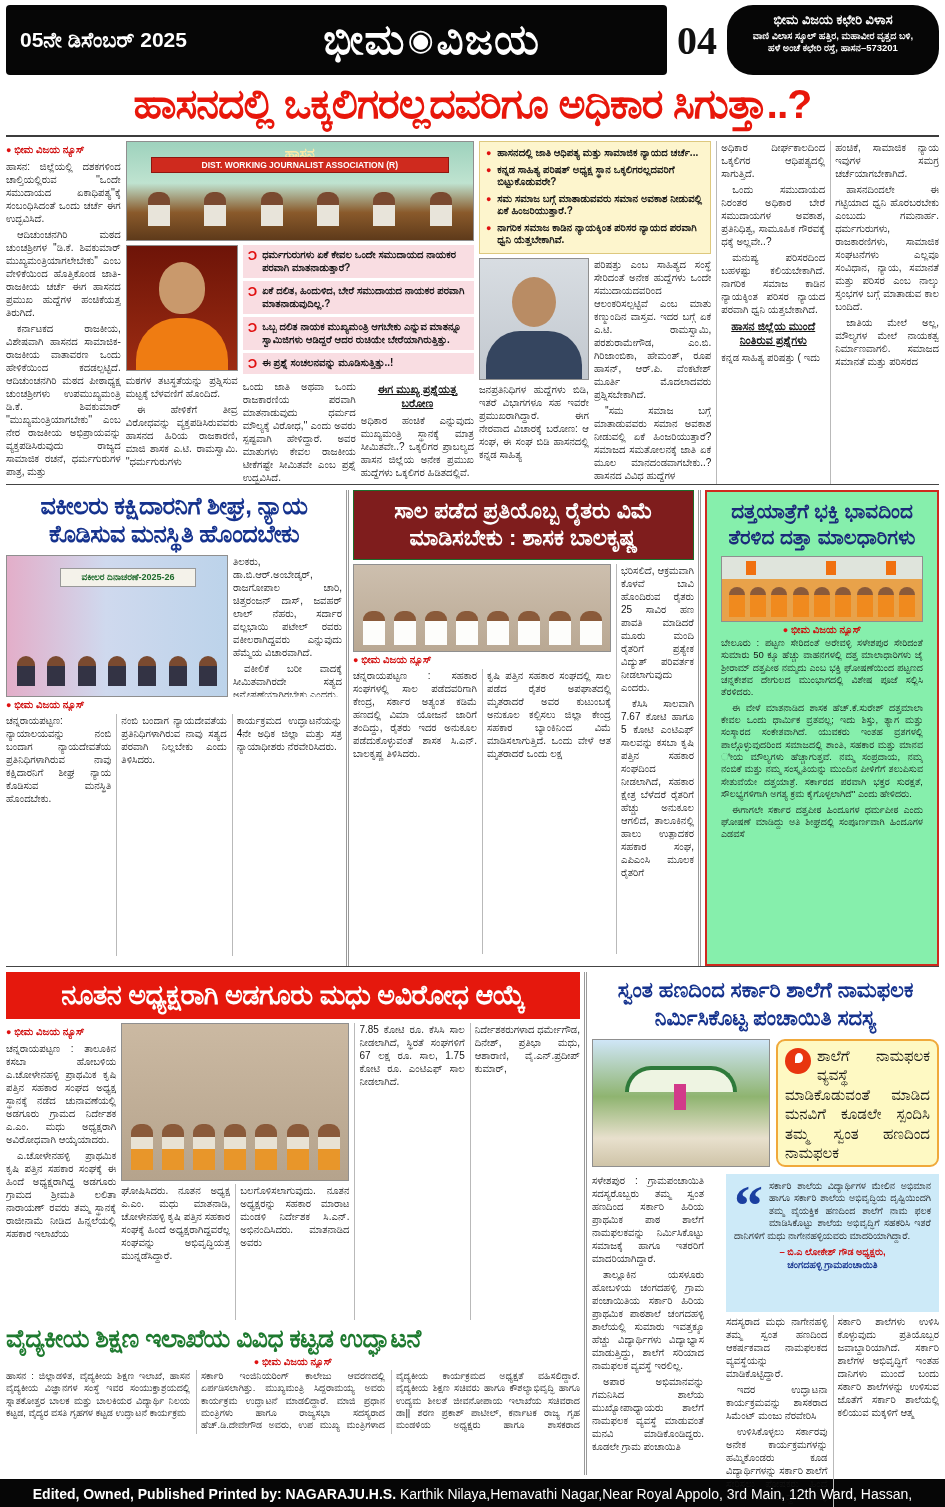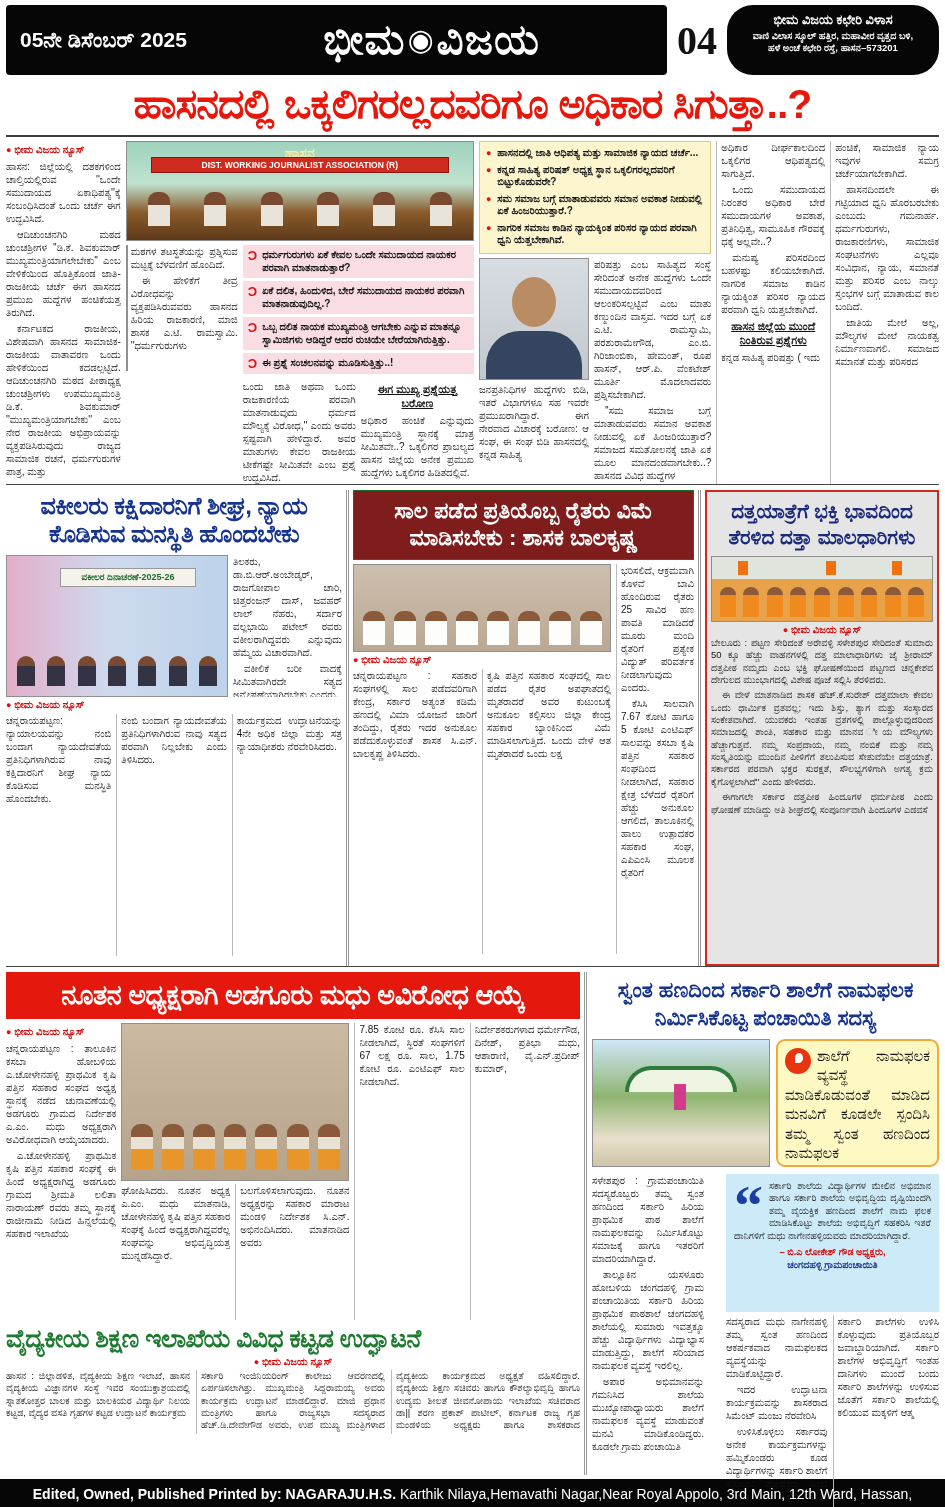--- a/index.html
+++ b/index.html
@@ -80,42 +80,42 @@
   .pinkbox .ic { color:#e01010; font-weight:bold; font-size:13px; line-height:1; }
   .yellowbox { background:#fdf5cd; border:1px solid #ddc87e; padding:5px 6px 2px; }
   .yellowbox .row { display:flex; gap:6px; font-weight:bold; font-size:10px; line-height:1.25; margin-bottom:4px; text-align:left; }
   .yellowbox .ic { color:#e01010; font-size:9px; line-height:1.4; }
 
   
   .top-sec { display:flex; gap:5px; height:348px; padding-top:4px; border-bottom:1px solid #444; }
   .top-c1 { width:116px; }
   .top-mid { width:352px; display:flex; flex-direction:column; gap:4px; }
   .top-mid-row { display:flex; gap:5px; flex:1; }
-  .swami-wrap { width:112px; display:flex; gap:3px; }
+  .swami-wrap { width:112px; display:flex; flex-direction:column; gap:3px; }
   .pink-wrap { flex:1; display:flex; flex-direction:column; gap:3px; }
   .pink-cols { display:flex; gap:5px; flex:1; }
   .pink-cols .col { flex:1; }
   .top-r { width:235px; display:flex; flex-direction:column; gap:4px; }
   .top-r-row { display:flex; gap:5px; }
   .top-rc { width:110px; }
 
   .mid-sec { display:flex; height:482px; border-bottom:1px solid #444; padding-top:5px; }
   .law { width:340px; padding-right:4px; }
   .law-head { color:#16338e; font-size:24px; font-weight:bold; text-align:center; line-height:1.18; padding:2px 0 6px; letter-spacing:-0.5px; }
   .law-row { display:flex; gap:5px; }
   .law-cols { display:flex; gap:5px; height:242px; margin-top:2px; }
   .law-cols .col { flex:1; }
   .loan { width:355px; border-left:3px double #999; border-right:3px double #999; padding:0 4px; }
   .loan-head { background:#7f1d1d; color:#fff; font-size:22px; font-weight:bold; text-align:center; padding:7px 4px; line-height:1.22; border:1px solid #1d6e2b; }
   .loan-body { display:flex; gap:5px; margin-top:4px; height:390px; }
   .loan-left { width:258px; display:flex; flex-direction:column; }
   .loan-cols { display:flex; gap:5px; flex:1; }
   .loan-cols .col { flex:1; }
   .loan-rc { flex:1; }
-  .datta-box { flex:1; border:2px solid #cf2a1e; background:#e5e5e5; padding:4px 4px; margin-left:4px; display:flex; flex-direction:column; }
+  .datta-box { flex:1; border:2px solid #cf2a1e; background:#86efac; padding:4px 14px; margin-left:4px; display:flex; flex-direction:column; }
   .datta-head { color:#1b2a7a; font-size:20px; font-weight:bold; text-align:center; line-height:1.3; padding:2px 0 6px; }
   .datta-byline { text-align:center; margin:2px 0 1px; }
 
   .bottom-sec { display:flex; height:508px; padding-top:5px; }
   .bl { width:578px; padding-right:4px; }
   .coop-head { background:#e5180d; color:#fff; font-size:27px; font-weight:bold; text-align:center; padding:8px 2px; letter-spacing:-0.5px; }
   .coop-body { display:flex; gap:5px; height:297px; margin-top:4px; }
   .coop-c { width:112px; }
   .coop-mid { width:232px; display:flex; flex-direction:column; gap:3px; }
   .coop-sub { display:flex; gap:5px; flex:1;justify-content:space-between; }

